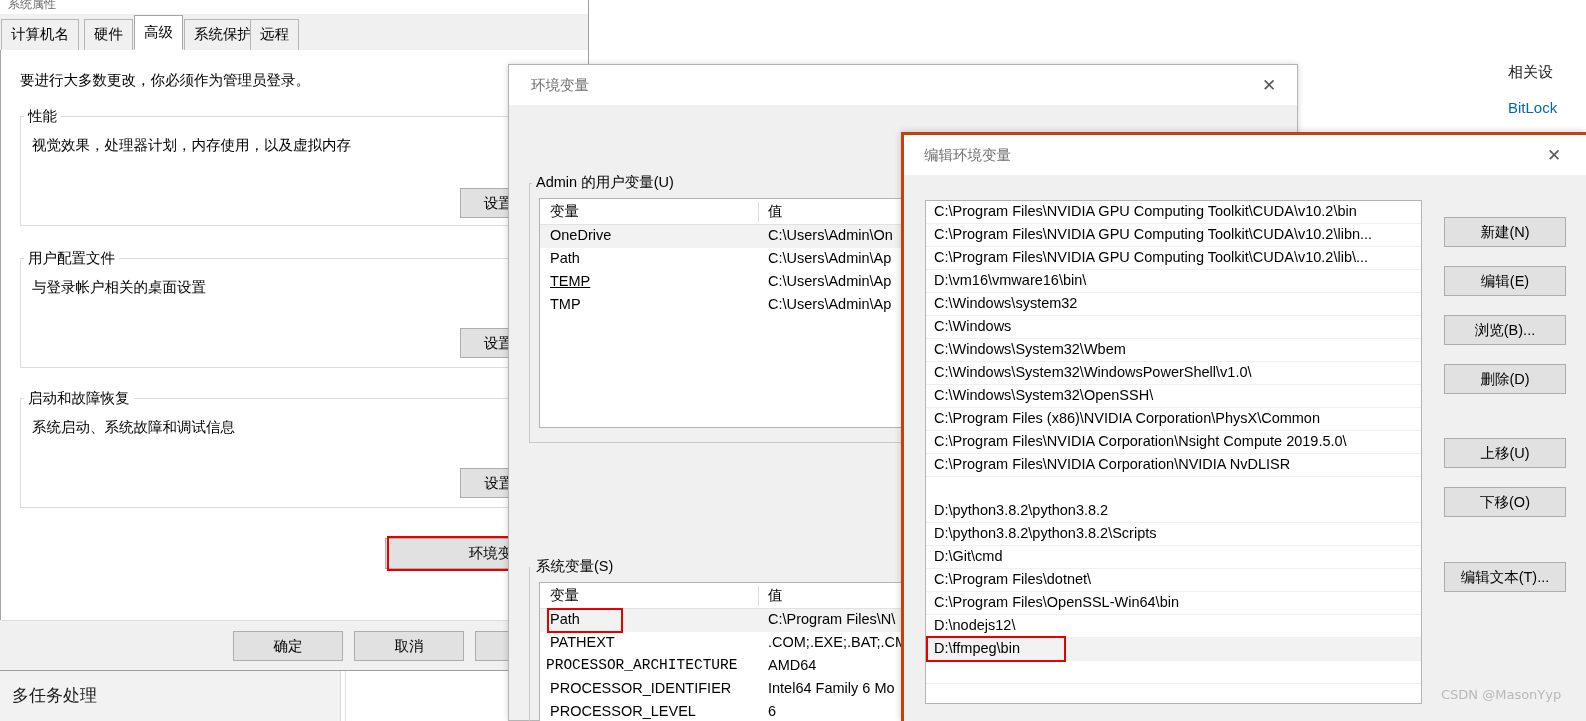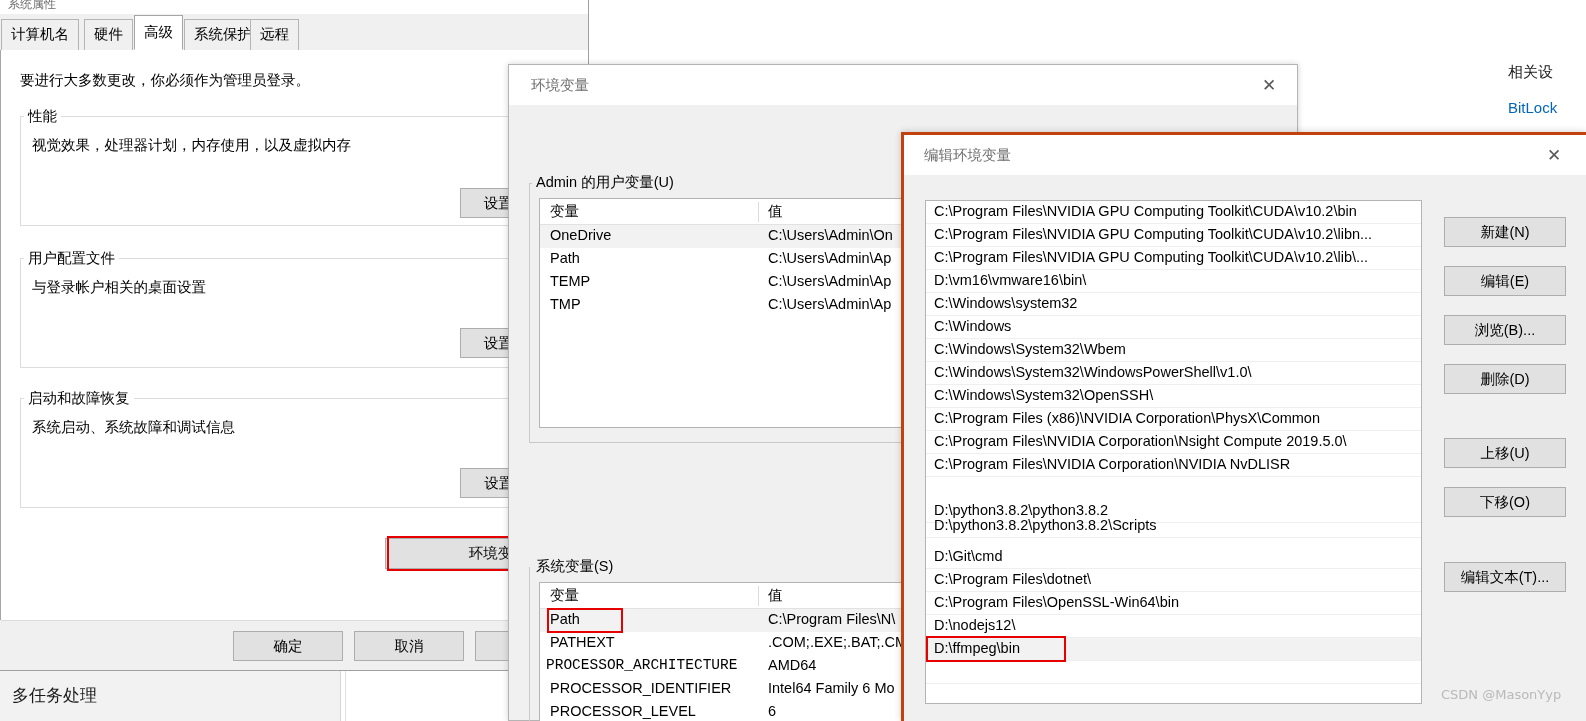--- a/index.html
+++ b/index.html
@@ -174,21 +174,21 @@
       </div>
       <div class="lv-row sel" style="top:26px;">
         <div class="lv-cell" style="left:10px;width:200px;">OneDrive</div>
         <div class="lv-cell" style="left:228px;width:250px;">C:\Users\Admin\On</div>
       </div>
       <div class="lv-row" style="top:49px;">
         <div class="lv-cell" style="left:10px;width:200px;">Path</div>
         <div class="lv-cell" style="left:228px;width:250px;">C:\Users\Admin\Ap</div>
       </div>
       <div class="lv-row" style="top:72px;">
-        <div class="lv-cell" style="left:10px;width:200px;">TEMP</div>
+        <div class="lv-cell" style="left:10px;width:200px;text-decoration:underline;">TEMP</div>
         <div class="lv-cell" style="left:228px;width:250px;">C:\Users\Admin\Ap</div>
       </div>
       <div class="lv-row" style="top:95px;">
         <div class="lv-cell" style="left:10px;width:200px;">TMP</div>
         <div class="lv-cell" style="left:228px;width:250px;">C:\Users\Admin\Ap</div>
       </div>
     </div>
 
     <div class="abs" id="ev-sys-box"></div>
     <div class="abs" id="ev-sys-legend">系统变量(S)</div>
@@ -268,21 +268,21 @@
         </div>
       <div class="ee-row" style="top:230px;">
           <span class="ee-row-text">C:\Program Files\NVIDIA Corporation\Nsight Compute 2019.5.0\</span>
         </div>
       <div class="ee-row" style="top:253px;">
           <span class="ee-row-text">C:\Program Files\NVIDIA Corporation\NVIDIA NvDLISR</span>
         </div>
       <div class="ee-row" style="top:299px;">
           <span class="ee-row-text">D:\python3.8.2\python3.8.2</span>
         </div>
-      <div class="ee-row" style="top:314px;">
+      <div class="ee-row" style="top:322px;">
           <span class="ee-row-text">D:\python3.8.2\python3.8.2\Scripts</span>
         </div>
       <div class="ee-row" style="top:345px;">
           <span class="ee-row-text">D:\Git\cmd</span>
         </div>
       <div class="ee-row" style="top:368px;">
           <span class="ee-row-text">C:\Program Files\dotnet\</span>
         </div>
       <div class="ee-row" style="top:391px;">
           <span class="ee-row-text">C:\Program Files\OpenSSL-Win64\bin</span>

